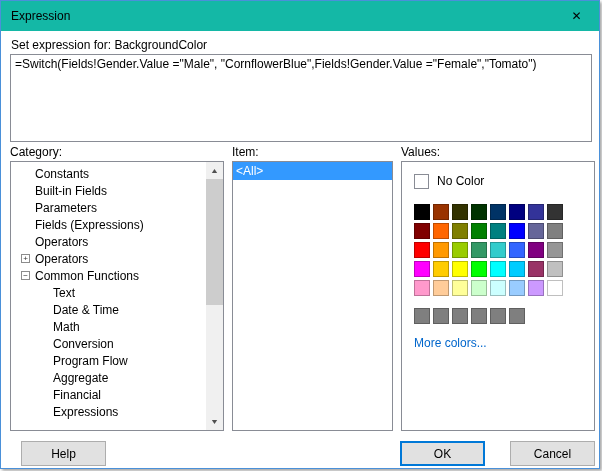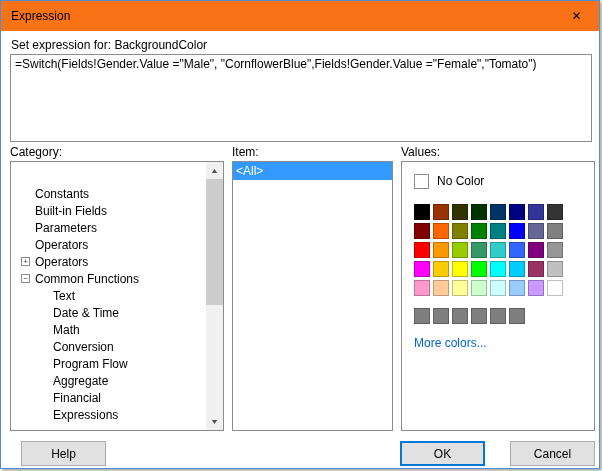--- a/index.html
+++ b/index.html
@@ -13,21 +13,21 @@
   .dialog {
     position: relative;
     width: 600px;
     height: 469px;
     background: #fff;
     border: 1px solid var(--dialog-border, #4a90d9);
     box-shadow: 2px 2px 3px rgba(0,0,0,0.35);
   }
   .titlebar {
     position: absolute; top: 0; left: 0; right: 0; height: 30px;
-    display: flex; align-items: center; background: #f97316;
+    display: flex; align-items: center; background: #14b8a6;
   }
   .title { padding-left: 10px; font-size: 12px; }
   .close-btn {
     position: absolute; right: 0; top: 0; width: 45px; height: 29px;
     display: flex; align-items: center; justify-content: center;
     font-size: 12px; color: #000; cursor: default;
   }
   .set-label { position: absolute; left: 10px; top: 37px; }
   .expr {
     position: absolute; left: 9px; top: 53px; width: 582px; height: 88px;
@@ -102,31 +102,35 @@
   <div class="set-label">Set expression for: BackgroundColor</div>
 
   <textarea class="expr" spellcheck="false" style="">=Switch(Fields!Gender.Value ="Male", "CornflowerBlue",Fields!Gender.Value ="Female","Tomato")</textarea>
 
   <div class="col-label cat">Category:</div>
   <div class="col-label itm">Item:</div>
   <div class="col-label val">Values:</div>
 
   <div class="panel category-panel">
     <div class="tree">
-        <div class="tree-row" style="padding-left: 10px; margin-top: 20px;">
+        <div class="tree-row" style="padding-left: 10px;">
           <span class="expander-spacer"></span>
           <span class="tree-label">Constants</span>
         </div>
         <div class="tree-row" style="padding-left: 10px;">
           <span class="expander-spacer"></span>
           <span class="tree-label">Built-in Fields</span>
         </div>
         <div class="tree-row" style="padding-left: 10px;">
           <span class="expander-spacer"></span>
           <span class="tree-label">Parameters</span>
+        </div>
+        <div class="tree-row" style="padding-left: 10px;">
+          <span class="expander-spacer"></span>
+          <span class="tree-label">Fields (Expressions)</span>
         </div>
         <div class="tree-row" style="padding-left: 10px;">
           <span class="expander-spacer"></span>
           <span class="tree-label">Operators</span>
         </div>
         <div class="tree-row" style="padding-left: 10px;">
           <span class="expander">+</span>
           <span class="tree-label">Operators</span>
         </div>
         <div class="tree-row" style="padding-left: 10px;">

